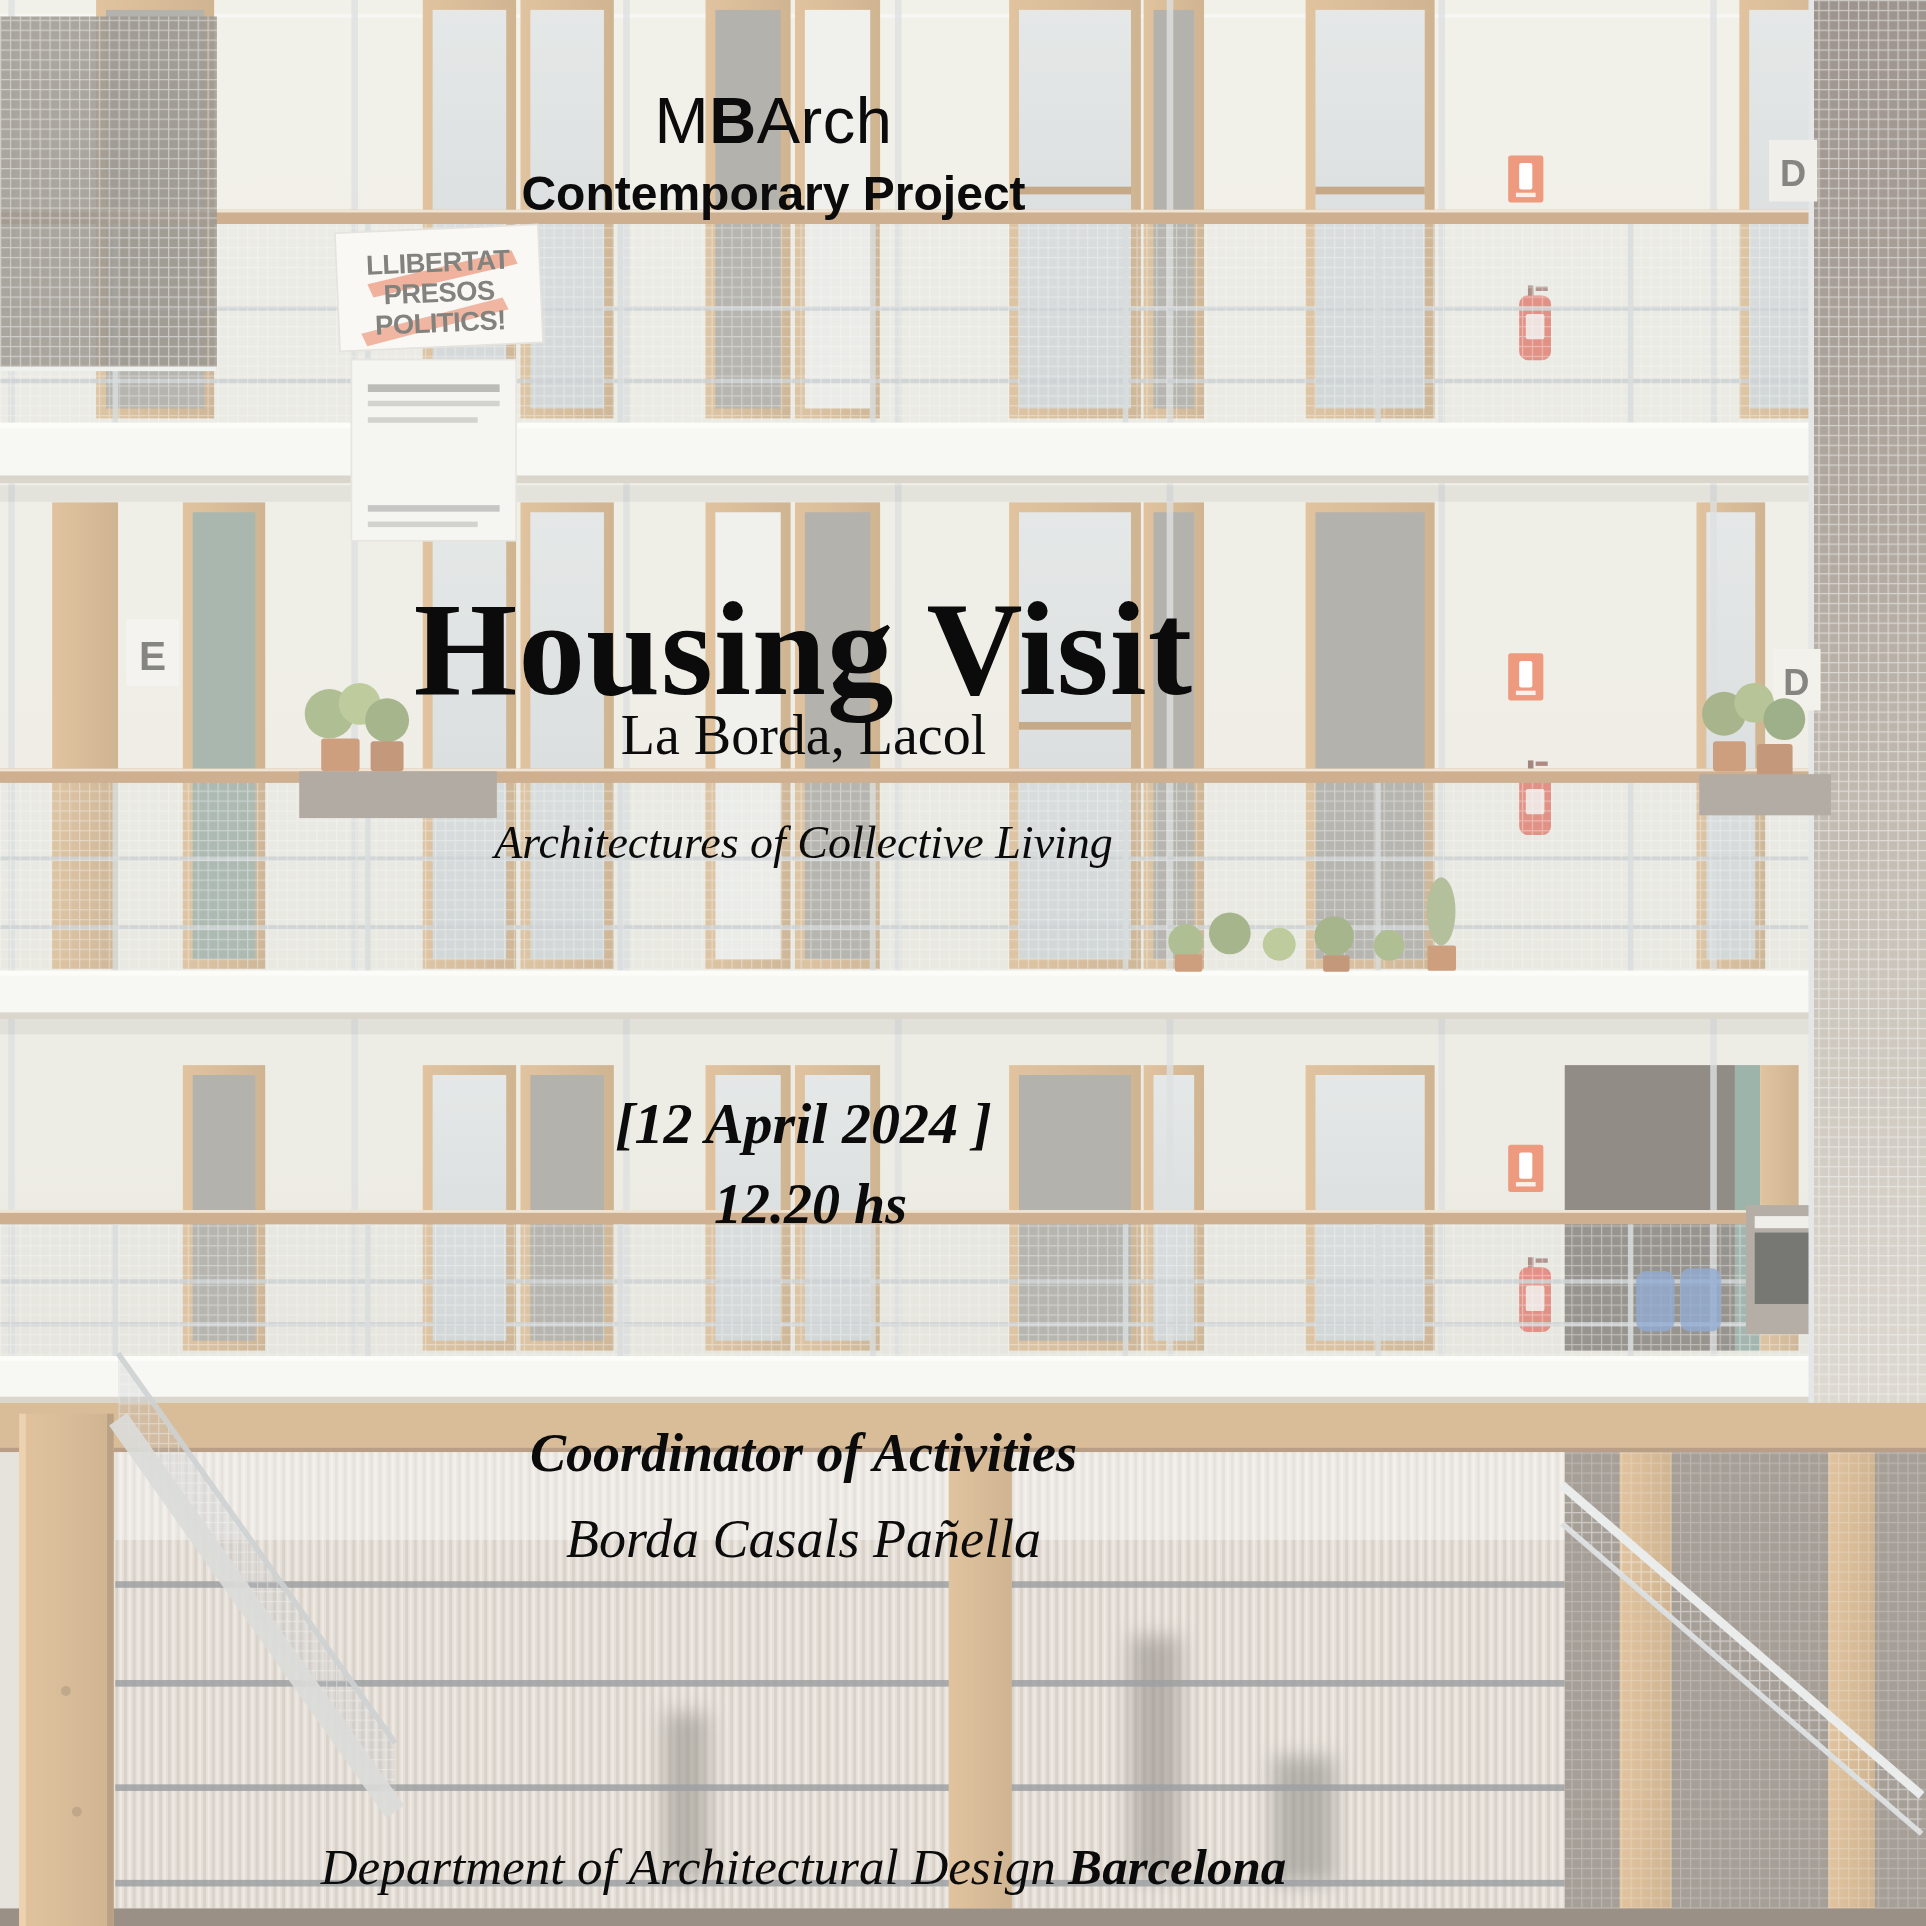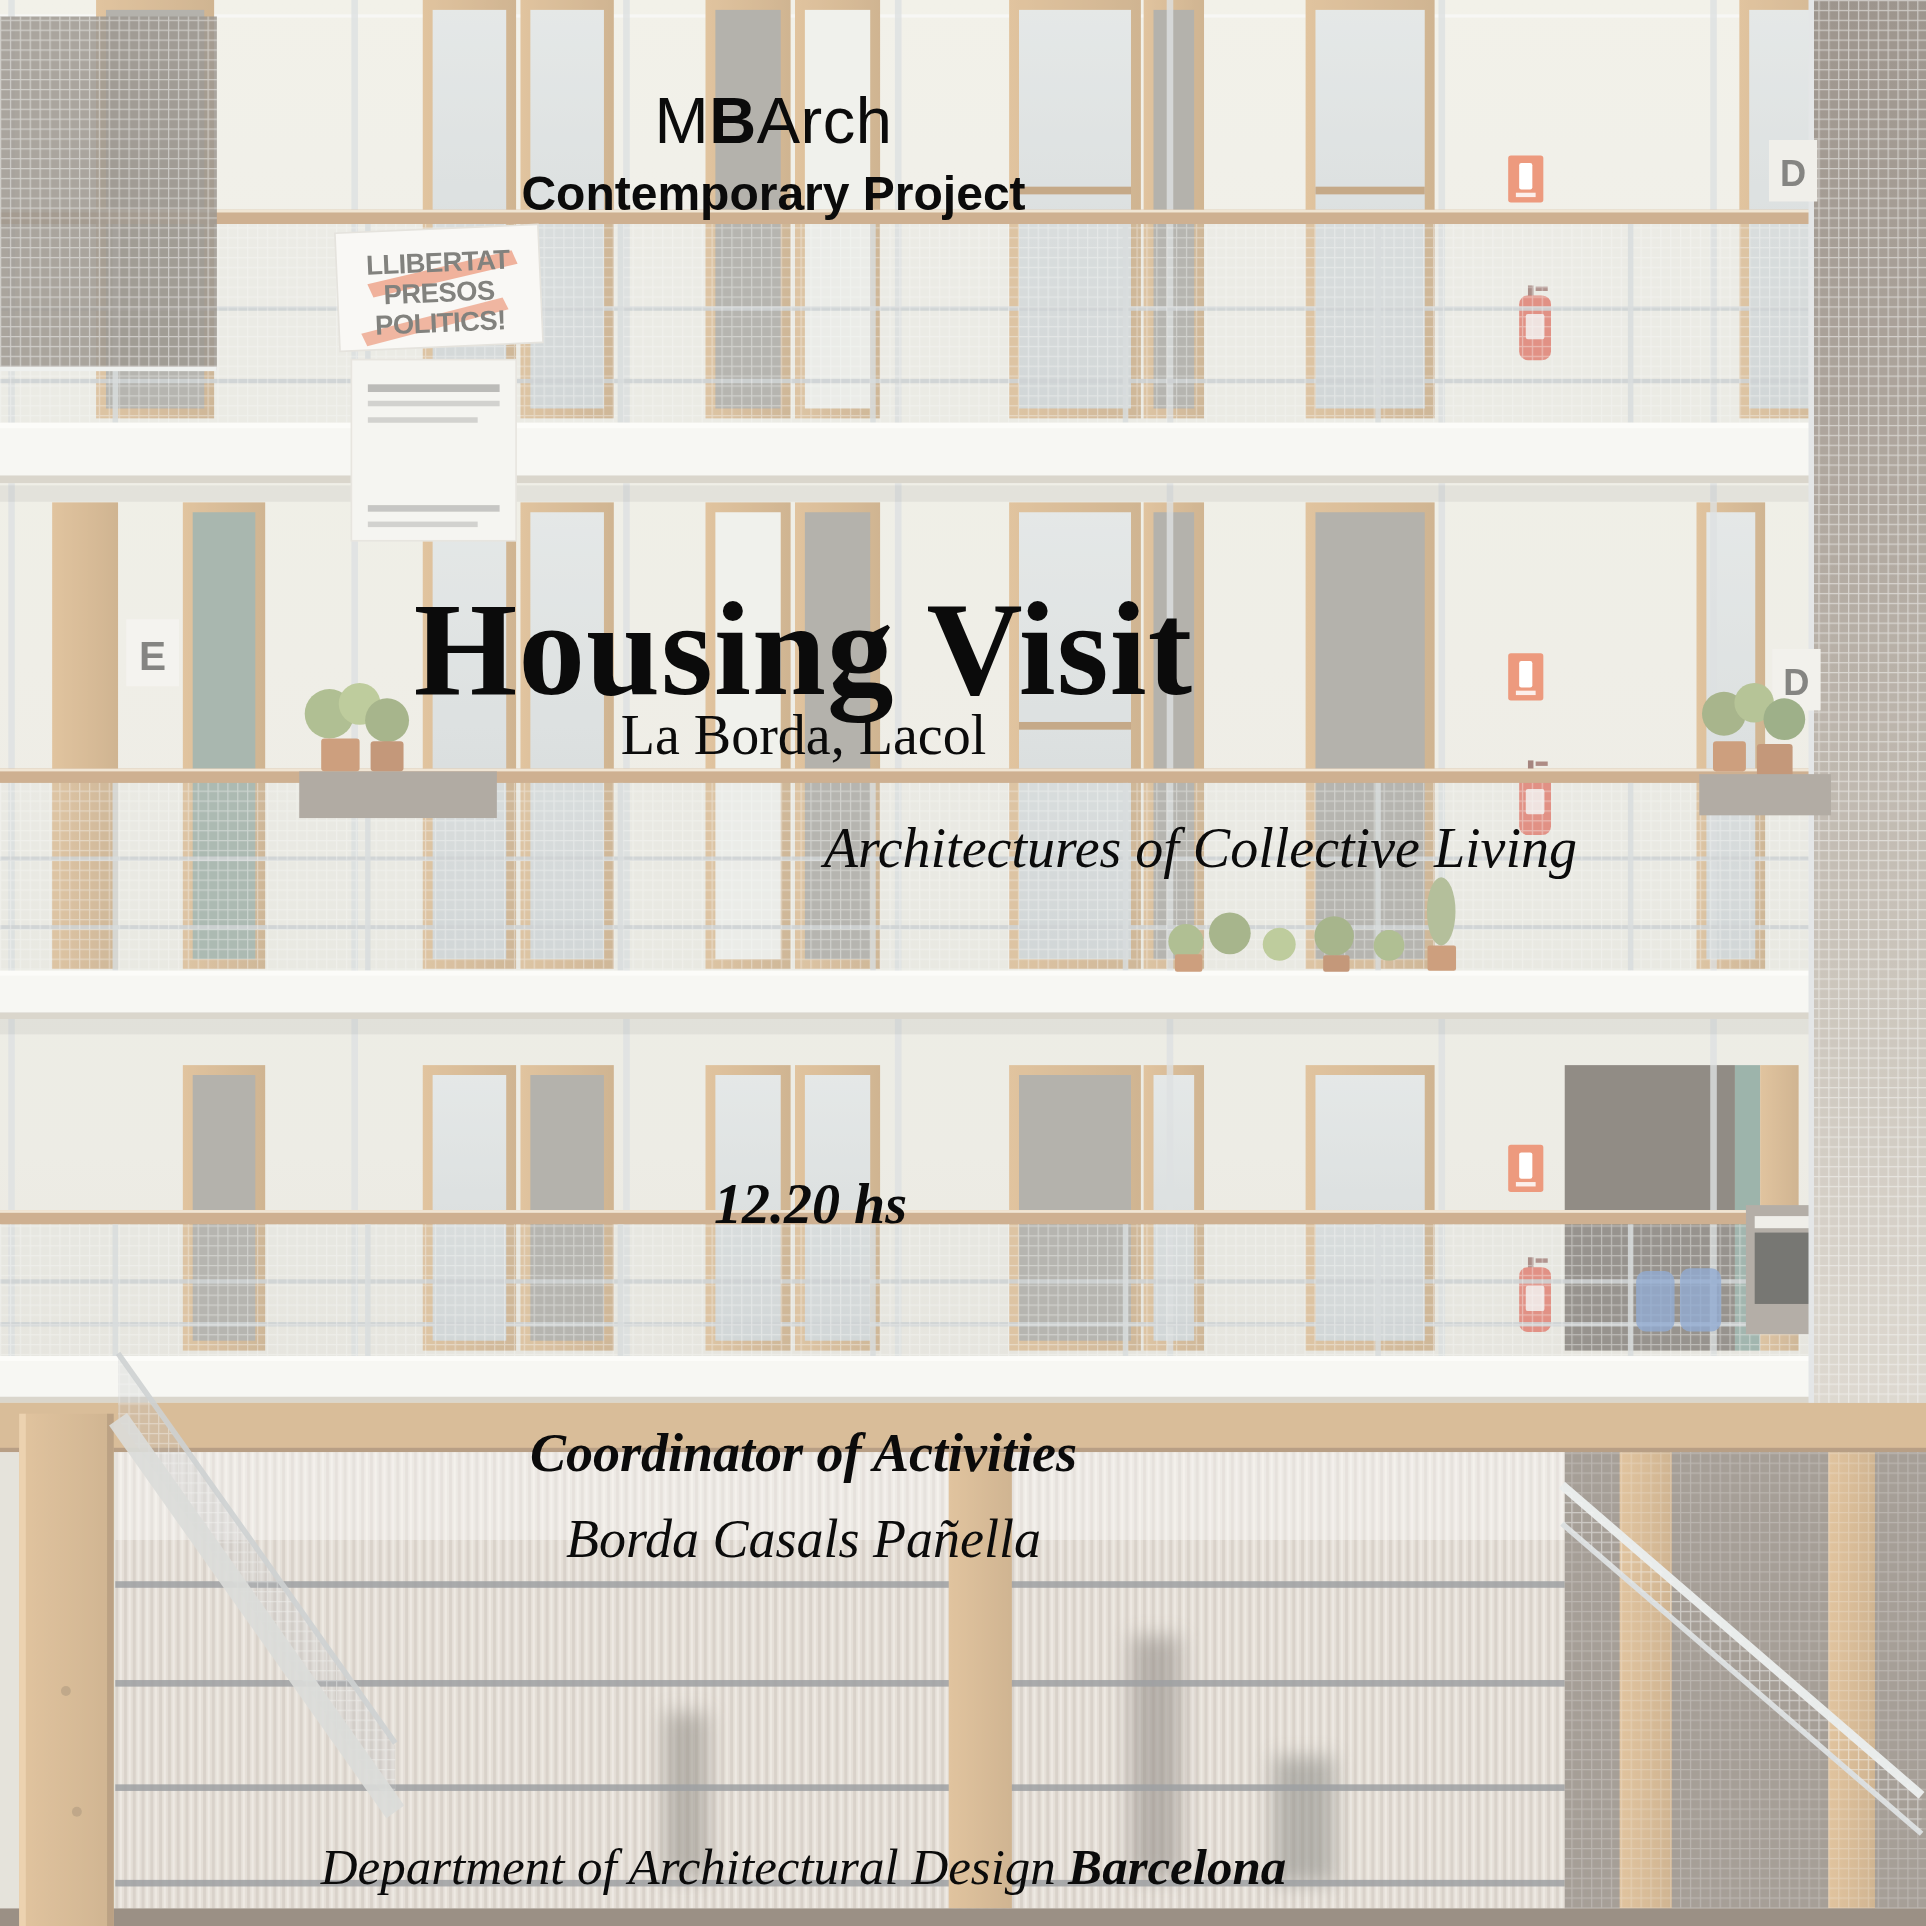--- a/index.html
+++ b/index.html
@@ -6,21 +6,21 @@
   .poster{position:relative;width:1926px;height:1926px;overflow:hidden;background:#e4e4da;}
   .photo-svg{position:absolute;left:0;top:0;width:1926px;height:1926px;display:block;}
   .txt{position:absolute;left:0;width:1547px;text-align:center;color:#0b0b0b;white-space:nowrap;}
   .t-sans{font-family:"Liberation Sans","DejaVu Sans",sans-serif;}
   .t-serif{font-family:"Liberation Serif","DejaVu Serif",serif;margin-left:30px;}
   .program{top:83px;font-size:65px;font-weight:400;letter-spacing:0.5px;}
   .program .bld{font-weight:700;}
   .program-line{top:166px;font-size:48px;font-weight:700;}
   .title{top:572px;font-size:133px;font-weight:700;letter-spacing:1.1px;}
   .subtitle{top:703px;font-size:56px;font-weight:400;}
-  .tagline{top:816px;font-size:56px;font-style:italic;text-align:right;}
+  .tagline{top:816px;font-size:46px;font-style:italic;}
   .date{top:1090px;font-size:58px;font-weight:700;font-style:italic;}
   .time{top:1172px;font-size:56px;font-weight:700;font-style:italic;padding-left:7px;}
   .coord-label{top:1422px;font-size:54px;font-weight:700;font-style:italic;}
   .coord-name{top:1508px;font-size:54px;font-style:italic;}
   .dept{top:1838px;font-size:51px;font-style:italic;}
   .dept .city{font-weight:700;margin-left:0.24em;}
   
   .wf{fill:url(#woodV);} 
   .wgl{fill:url(#glassV);} 
   .wgd{fill:#8f8c83;} 
@@ -417,20 +417,21 @@
   <rect width="3508" height="3508" fill="#ffffff" opacity="0.33"></rect>
 </svg>
 
   <div class="txt t-sans program"><span>M</span><span class="bld">B</span><span>Arch</span></div>
   <div class="txt t-sans program-line">Contemporary Project</div>
 
   <div class="txt t-serif title">Housing Visit</div>
   <div class="txt t-serif subtitle">La Borda, Lacol</div>
   <div class="txt t-serif tagline">Architectures of Collective Living</div>
 
+  <div class="txt t-serif date">[12 April 2024 ]</div>
   <div class="txt t-serif time">12.20 hs</div>
 
   <div class="txt t-serif coord-label">Coordinator of Activities</div>
   <div class="txt t-serif coord-name">Borda Casals Pañella</div>
 
   <div class="txt t-serif dept"><span>Department of Architectural Design</span><span class="city">Barcelona</span></div>
 </div>
 
 
 </body></html>

